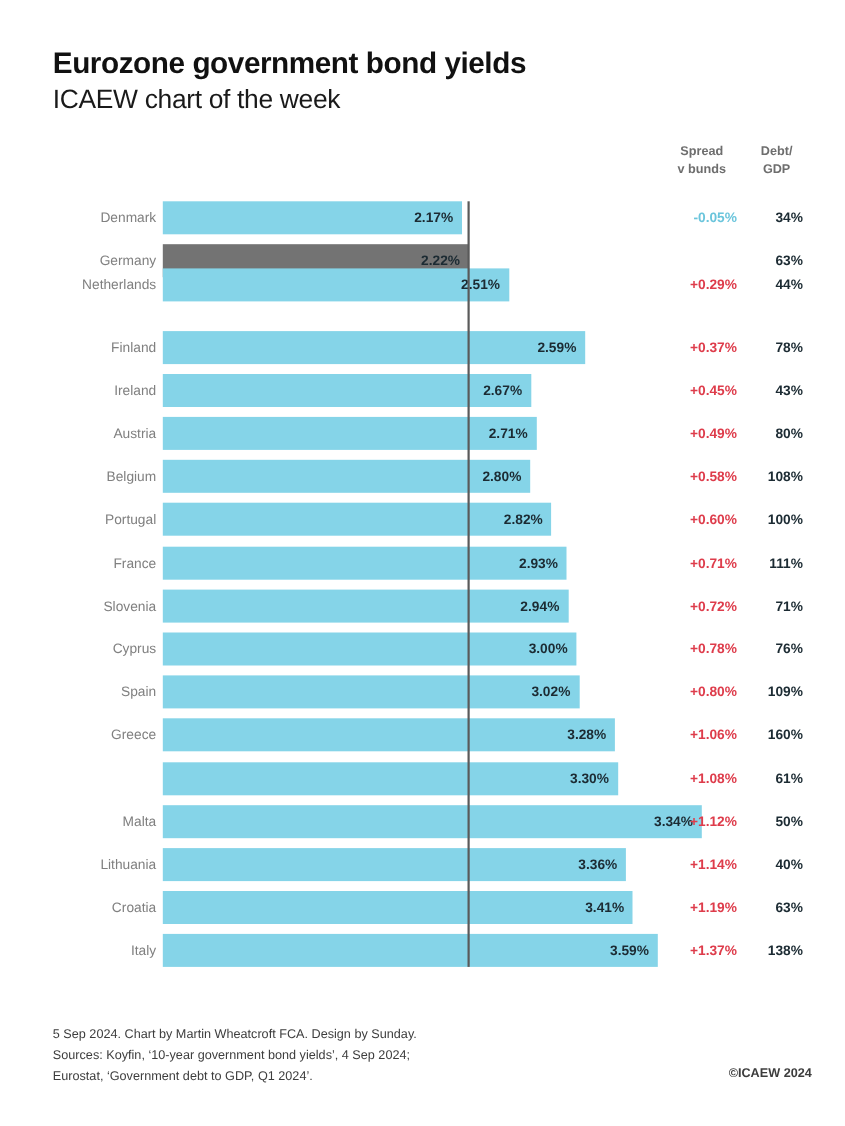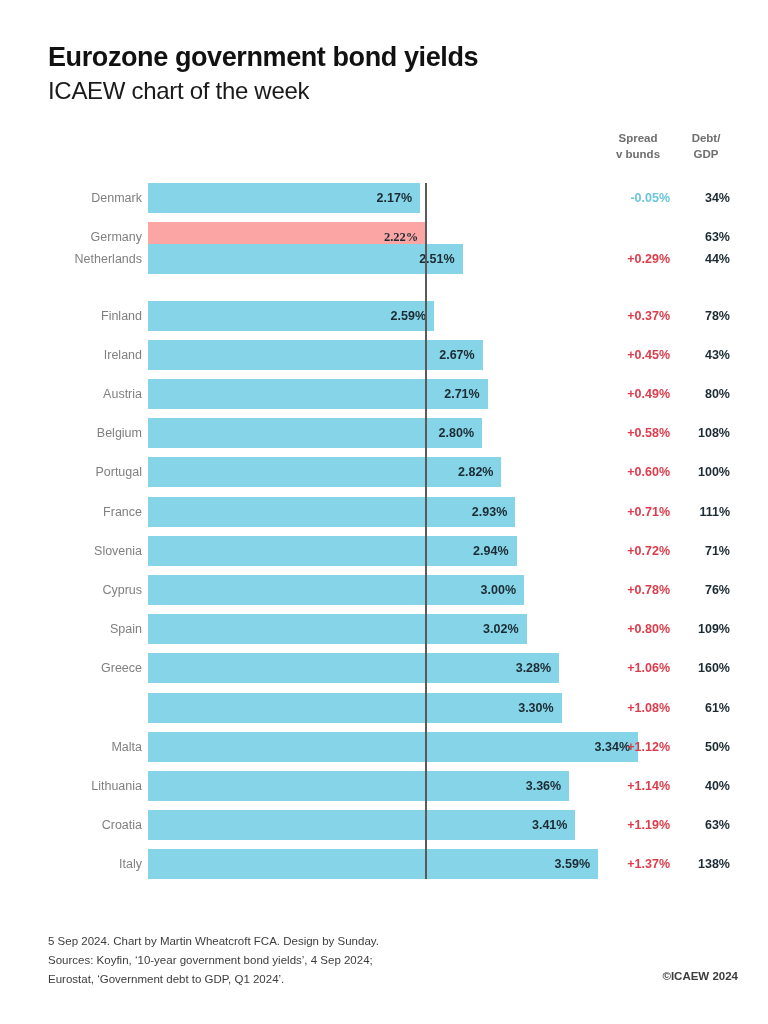--- a/index.html
+++ b/index.html
@@ -75,21 +75,21 @@
     white-space: nowrap;
   }
 
   .bar {
     position: absolute;
     left: 148px;
     top: 0;
     height: 30px;
     background: #85D4E8;
   }
-  .bar.highlight { background: #fca5a5; font-family: Liberation Serif, serif; }
+  .bar.highlight { background: #737373; }
 
   .bar-value {
     position: absolute;
     right: 8px;
     top: 0;
     height: 30px;
     line-height: 30px;
     font-size: 12.5px;
     font-weight: bold;
     color: #1c2b33;
@@ -197,21 +197,21 @@
     <div class="row" style="top: 61px;">
       <div class="country-label">Netherlands</div>
       <div class="bar" style="width: 314.624px;">
         <span class="bar-value">2.51%</span>
       </div>
       <div class="spread-value">+0.29%</div>
       <div class="debt-value">44%</div>
     </div>
     <div class="row" style="top: 117.6px;">
       <div class="country-label">Finland</div>
-      <div class="bar" style="width: 286px;">
+      <div class="bar" style="width: 384px;">
         <span class="bar-value">2.59%</span>
       </div>
       <div class="spread-value">+0.37%</div>
       <div class="debt-value">78%</div>
     </div>
     <div class="row" style="top: 156.8px;">
       <div class="country-label">Ireland</div>
       <div class="bar" style="width: 334.68px;">
         <span class="bar-value">2.67%</span>
       </div>

